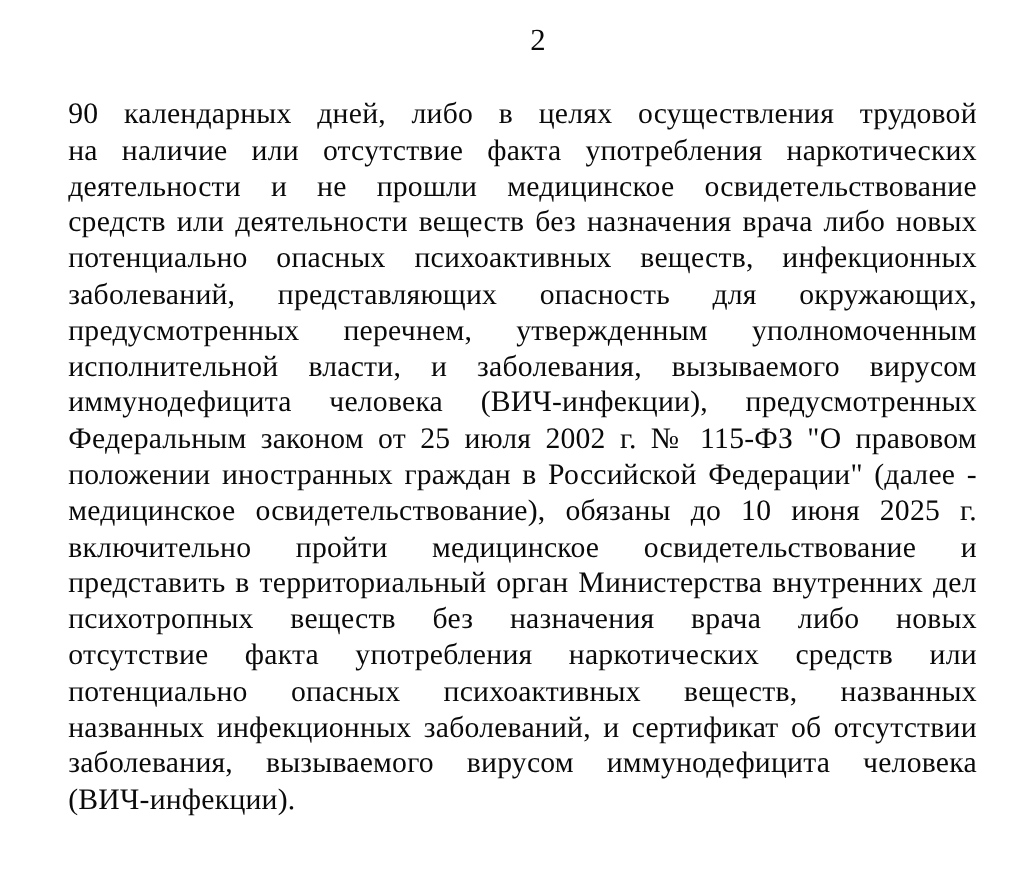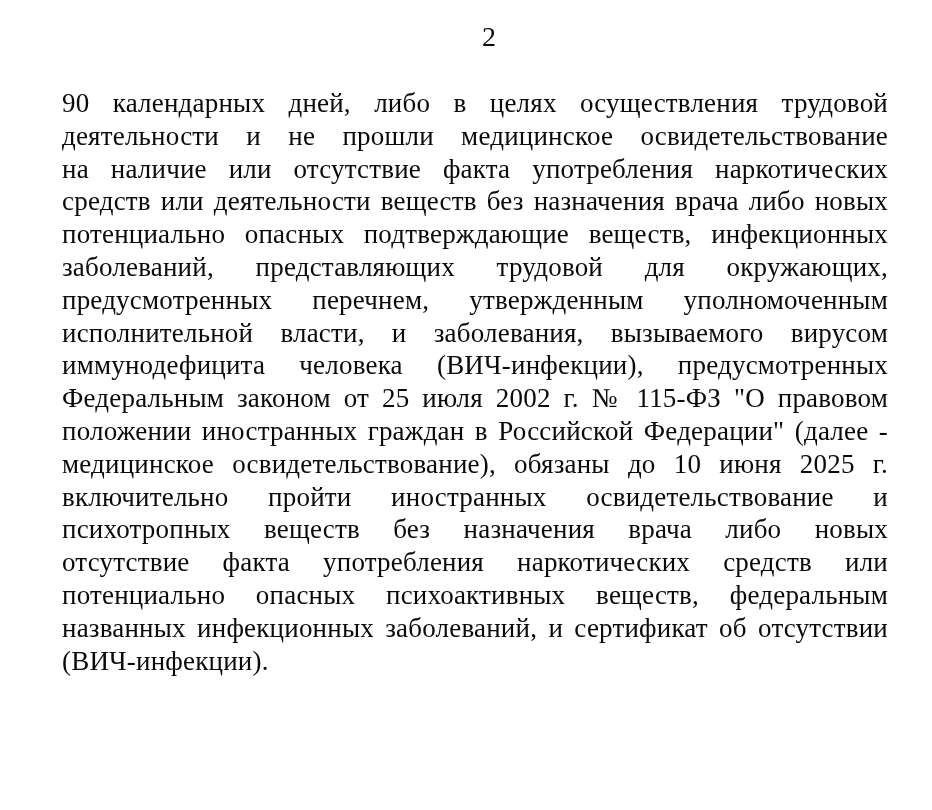--- a/index.html
+++ b/index.html
@@ -45,31 +45,33 @@
     text-align-last: left;
   }
 </style>
 </head>
 <body>
 
 <div class="page">
   <div class="page-number">2</div>
   <div class="doc-body">
     <div class="line">90 календарных дней, либо в целях осуществления трудовой</div>
+    <div class="line">на наличие или отсутствие факта употребления наркотических</div>
     <div class="line">деятельности и не прошли медицинское освидетельствование</div>
-    <div class="line">на наличие или отсутствие факта употребления наркотических</div>
     <div class="line">средств или деятельности веществ без назначения врача либо новых</div>
-    <div class="line">потенциально опасных подтверждающие веществ, инфекционных</div>
-    <div class="line">заболеваний, представляющих трудовой для окружающих,</div>
+    <div class="line">потенциально опасных психоактивных веществ, инфекционных</div>
+    <div class="line">заболеваний, представляющих опасность для окружающих,</div>
     <div class="line">предусмотренных перечнем, утвержденным уполномоченным</div>
     <div class="line">исполнительной власти, и заболевания, вызываемого вирусом</div>
     <div class="line">иммунодефицита человека (ВИЧ-инфекции), предусмотренных</div>
     <div class="line">Федеральным законом от 25 июля 2002 г. № 115-ФЗ "О правовом</div>
     <div class="line">положении иностранных граждан в Российской Федерации" (далее -</div>
     <div class="line">медицинское освидетельствование), обязаны до 10 июня 2025&nbsp;г.</div>
-    <div class="line">включительно пройти иностранных освидетельствование и</div>
+    <div class="line">включительно пройти медицинское освидетельствование и</div>
+    <div class="line">представить в территориальный орган Министерства внутренних дел</div>
     <div class="line">психотропных веществ без назначения врача либо новых</div>
     <div class="line">отсутствие факта употребления наркотических средств или</div>
-    <div class="line">потенциально опасных психоактивных веществ, федеральным</div>
+    <div class="line">потенциально опасных психоактивных веществ, названных</div>
     <div class="line">названных инфекционных заболеваний, и сертификат об отсутствии</div>
+    <div class="line">заболевания, вызываемого вирусом иммунодефицита человека</div>
     <div class="line last">(ВИЧ-инфекции).</div>
   </div>
 </div>
 
 </body></html>

